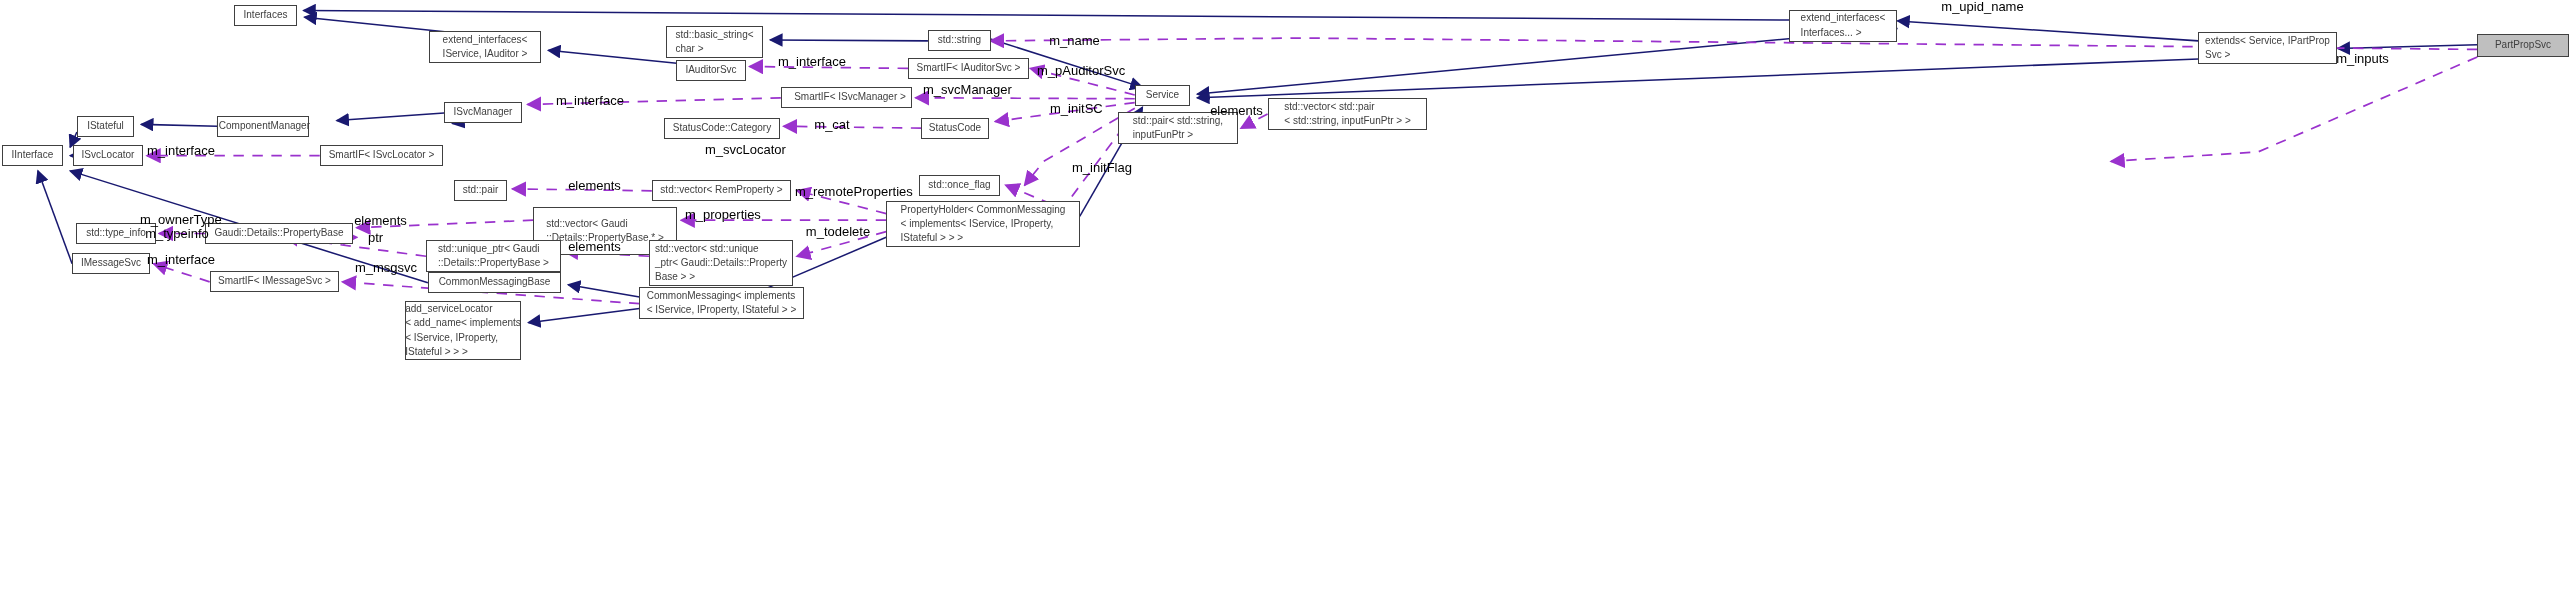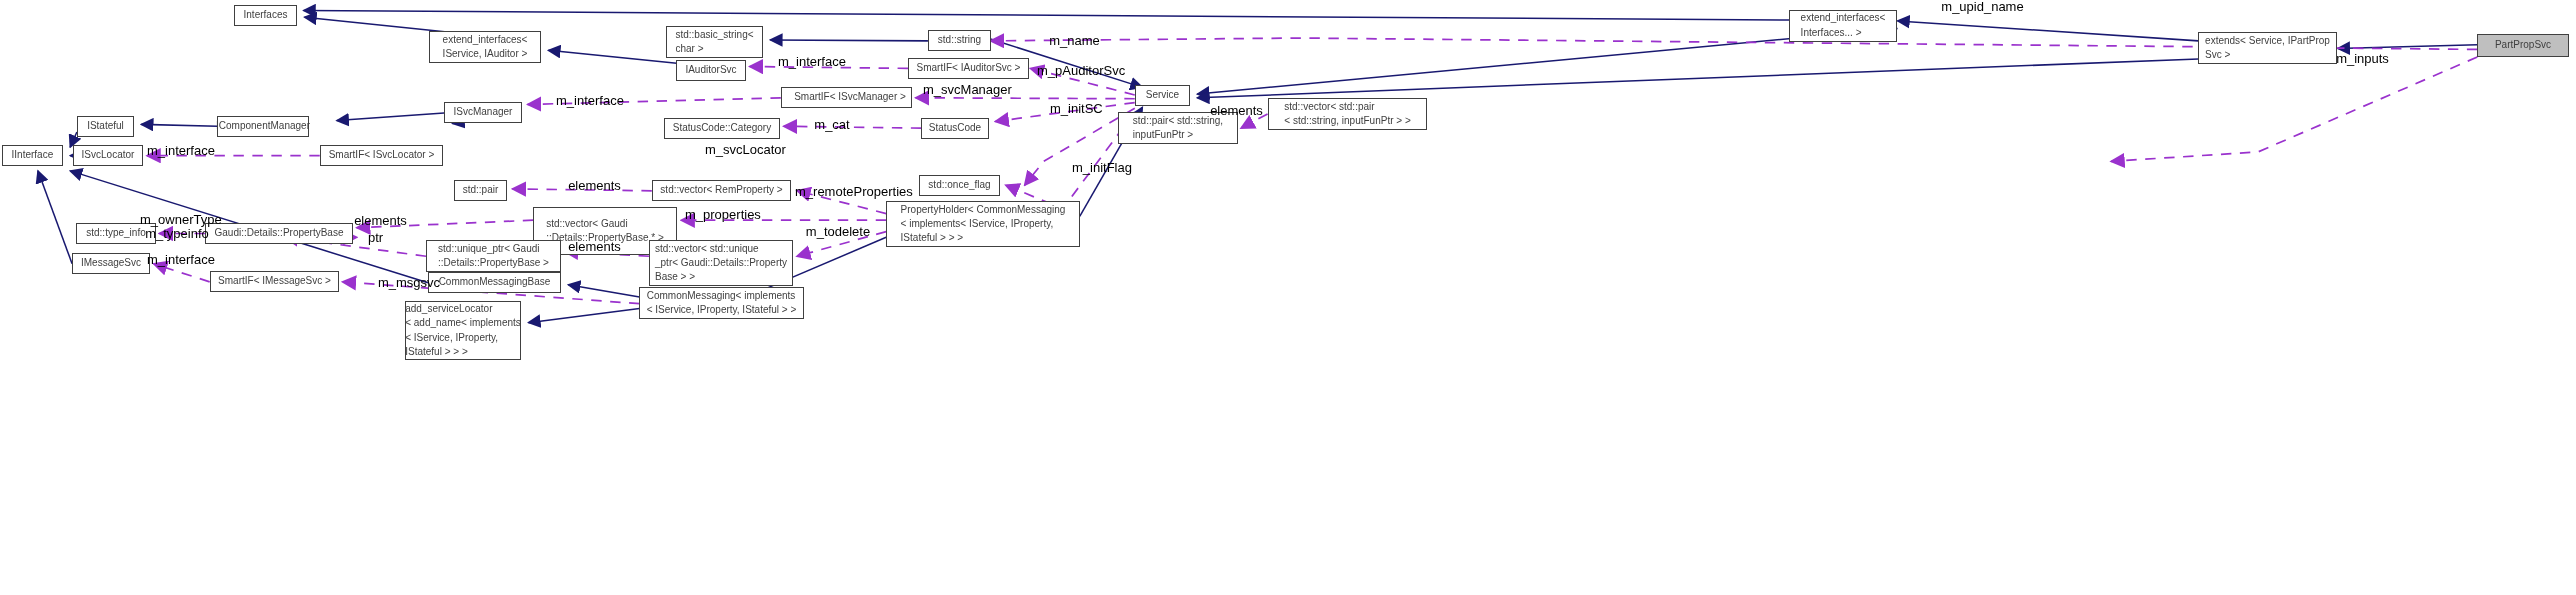--- a/index.html
+++ b/index.html
@@ -187,16 +187,16 @@
       <div class="edge-label" style="left: 567px; top: 179px; width: 55px;">elements</div>
       <div class="edge-label" style="left: 795px; top: 185px; width: 112px;">m_remoteProperties</div>
       <div class="edge-label" style="left: 353px; top: 214px; width: 55px;">elements</div>
       <div class="edge-label" style="left: 685px; top: 208px; width: 74px;">m_properties</div>
       <div class="edge-label" style="left: 140px; top: 213px; width: 80px;">m_ownerType</div>
       <div class="edge-label" style="left: 143px; top: 227px; width: 68px;">m_typeinfo</div>
       <div class="edge-label" style="left: 365px; top: 231px; width: 21px;">ptr</div>
       <div class="edge-label" style="left: 805px; top: 225px; width: 66px;">m_todelete</div>
       <div class="edge-label" style="left: 567px; top: 240px; width: 55px;">elements</div>
       <div class="edge-label" style="left: 147px; top: 253px; width: 66px;">m_interface</div>
-      <div class="edge-label" style="left: 350px; top: 276px; width: 72px; margin-left: 23px;">m_msgsvc</div>
+      <div class="edge-label" style="left: 350px; top: 261px; width: 72px;">m_msgsvc</div>
     </div>
 </div>
 
 
 </body></html>

